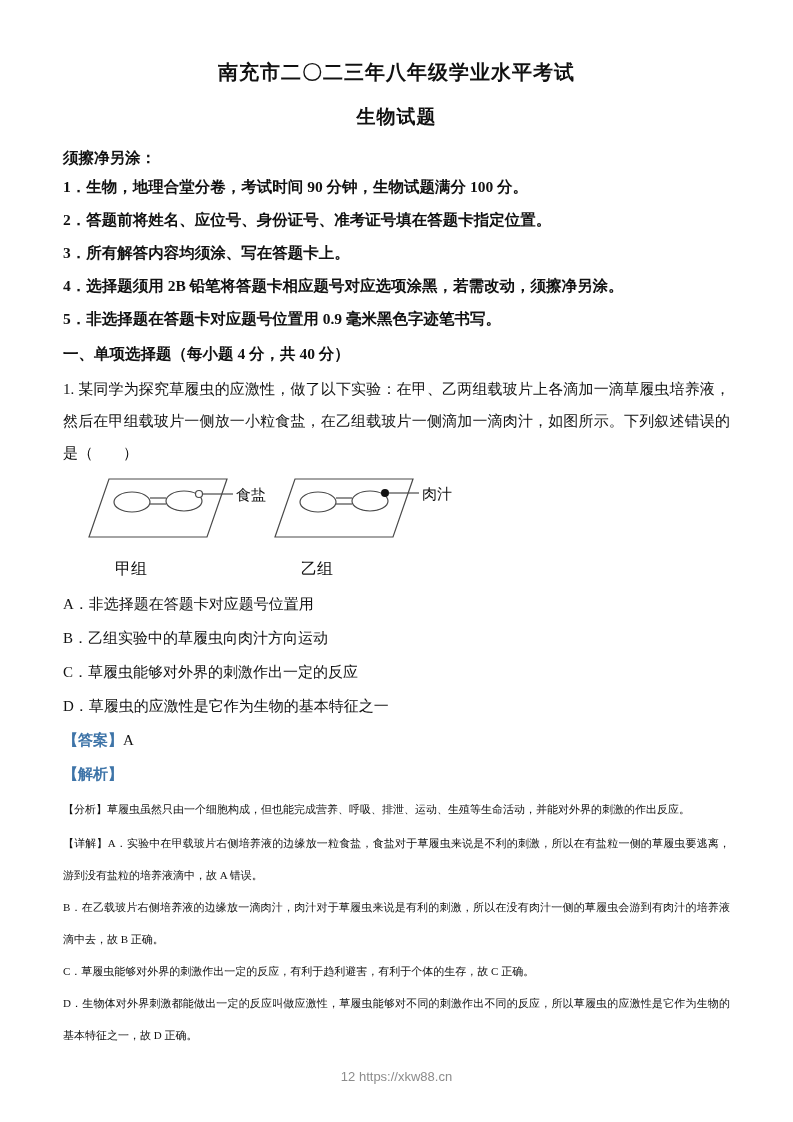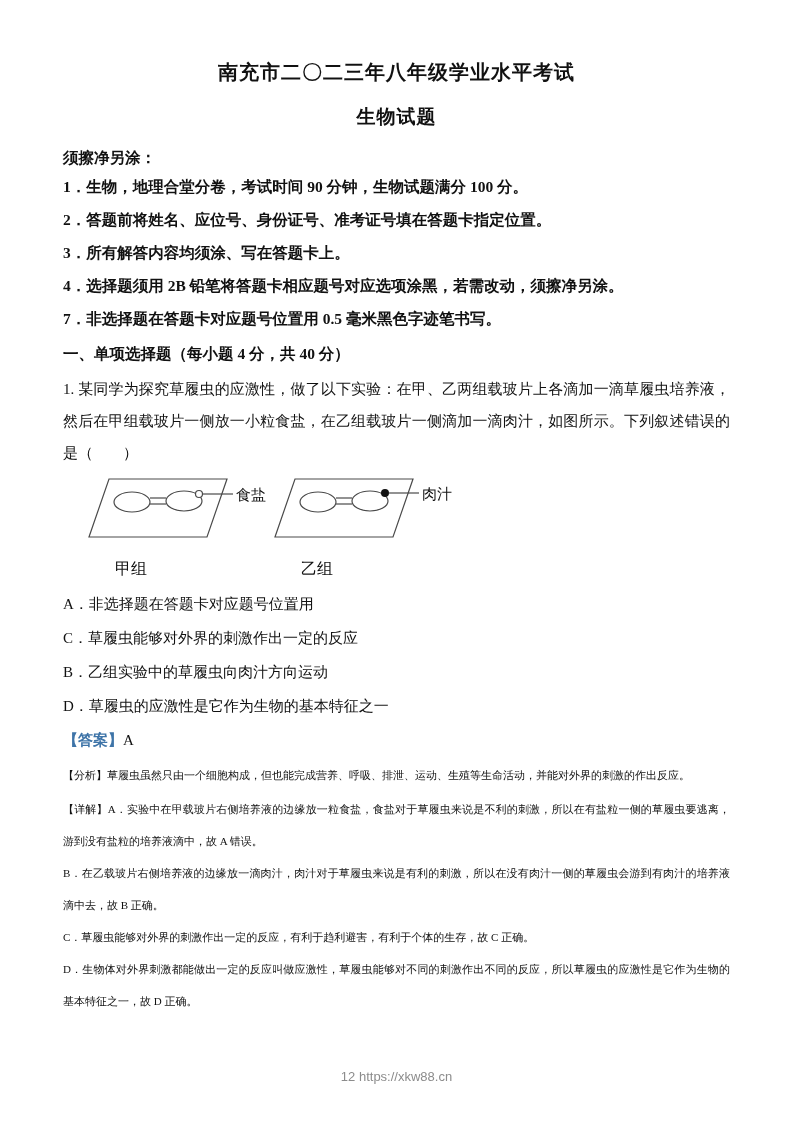--- a/index.html
+++ b/index.html
@@ -48,21 +48,21 @@
   <div class="content">
 
     <h1 class="doc-title">南充市二〇二三年八年级学业水平考试</h1>
     <h2 class="doc-subtitle">生物试题</h2>
 
     <div class="notes-heading">须擦净另涂：</div>
     <div class="note-line">1．生物，地理合堂分卷，考试时间 90 分钟，生物试题满分 100 分。</div>
     <div class="note-line">2．答题前将姓名、应位号、身份证号、准考证号填在答题卡指定位置。</div>
     <div class="note-line">3．所有解答内容均须涂、写在答题卡上。</div>
     <div class="note-line">4．选择题须用 2B 铅笔将答题卡相应题号对应选项涂黑，若需改动，须擦净另涂。</div>
-    <div class="note-line">7．非选择题在答题卡对应题号位置用 0.5 毫米黑色字迹笔书写。</div>
+    <div class="note-line">5．非选择题在答题卡对应题号位置用 0.9 毫米黑色字迹笔书写。</div>
 
     <div class="section-heading">一、单项选择题（每小题 4 分，共 40 分）</div>
 
     <p class="question-text">1. 某同学为探究草履虫的应激性，做了以下实验：在甲、乙两组载玻片上各滴加一滴草履虫培养液，然后在甲组载玻片一侧放一小粒食盐，在乙组载玻片一侧滴加一滴肉汁，如图所示。下列叙述错误的是（　　）</p>
 
     <div class="diagram-wrap">
       <svg width="390" height="110" viewBox="0 0 390 110">
 
         <polygon class="ln" points="34,6 152,6 132,64 14,64"></polygon>
         <ellipse class="ln" cx="57" cy="29" rx="18" ry="10"></ellipse>
@@ -80,28 +80,31 @@
         <line class="ln" x1="261" y1="25" x2="277" y2="25"></line>
         <line class="ln" x1="261" y1="31" x2="277" y2="31"></line>
         <circle cx="310" cy="20" r="4" fill="#111"></circle>
         <line class="ln" x1="314" y1="20" x2="344" y2="20"></line>
         <text x="347" y="26" font-size="15">肉汁</text>
         <text x="226" y="101" font-size="16">乙组</text>
       </svg>
     </div>
 
     <div class="option-line">A．非选择题在答题卡对应题号位置用</div>
+    <div class="option-line">B．乙组实验中的草履虫向肉汁方向运动</div>
     <div class="option-line">C．草履虫能够对外界的刺激作出一定的反应</div>
-    <div class="option-line">B．乙组实验中的草履虫向肉汁方向运动</div>
     <div class="option-line">D．草履虫的应激性是它作为生物的基本特征之一</div>
 
     <div class="answer-line">
       <span class="label-blue">【答案】</span><span>A</span>
     </div>
 
+    <div class="answer-line">
+      <span class="label-blue">【解析】</span>
+    </div>
 
     <p class="analysis-para para-gap">【分析】草履虫虽然只由一个细胞构成，但也能完成营养、呼吸、排泄、运动、生殖等生命活动，并能对外界的刺激的作出反应。</p>
     <p class="analysis-para para-gap">【详解】A．实验中在甲载玻片右侧培养液的边缘放一粒食盐，食盐对于草履虫来说是不利的刺激，所以在有盐粒一侧的草履虫要逃离，游到没有盐粒的培养液滴中，故 A 错误。</p>
     <p class="analysis-para">B．在乙载玻片右侧培养液的边缘放一滴肉汁，肉汁对于草履虫来说是有利的刺激，所以在没有肉汁一侧的草履虫会游到有肉汁的培养液滴中去，故 B 正确。</p>
     <p class="analysis-para">C．草履虫能够对外界的刺激作出一定的反应，有利于趋利避害，有利于个体的生存，故 C 正确。</p>
     <p class="analysis-para">D．生物体对外界刺激都能做出一定的反应叫做应激性，草履虫能够对不同的刺激作出不同的反应，所以草履虫的应激性是它作为生物的基本特征之一，故 D 正确。</p>
 
   </div>
 
   <div class="footer">12 https://xkw88.cn</div>

